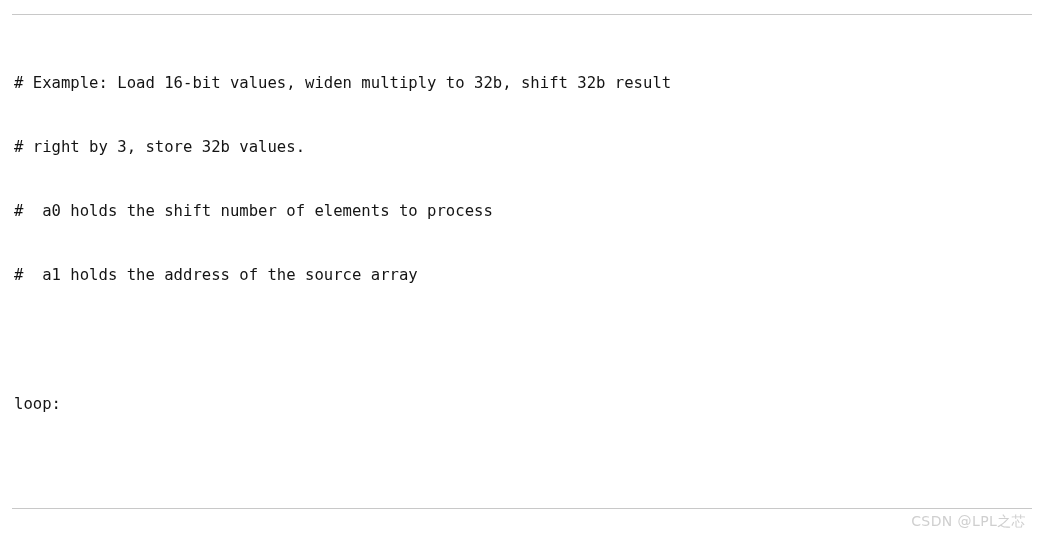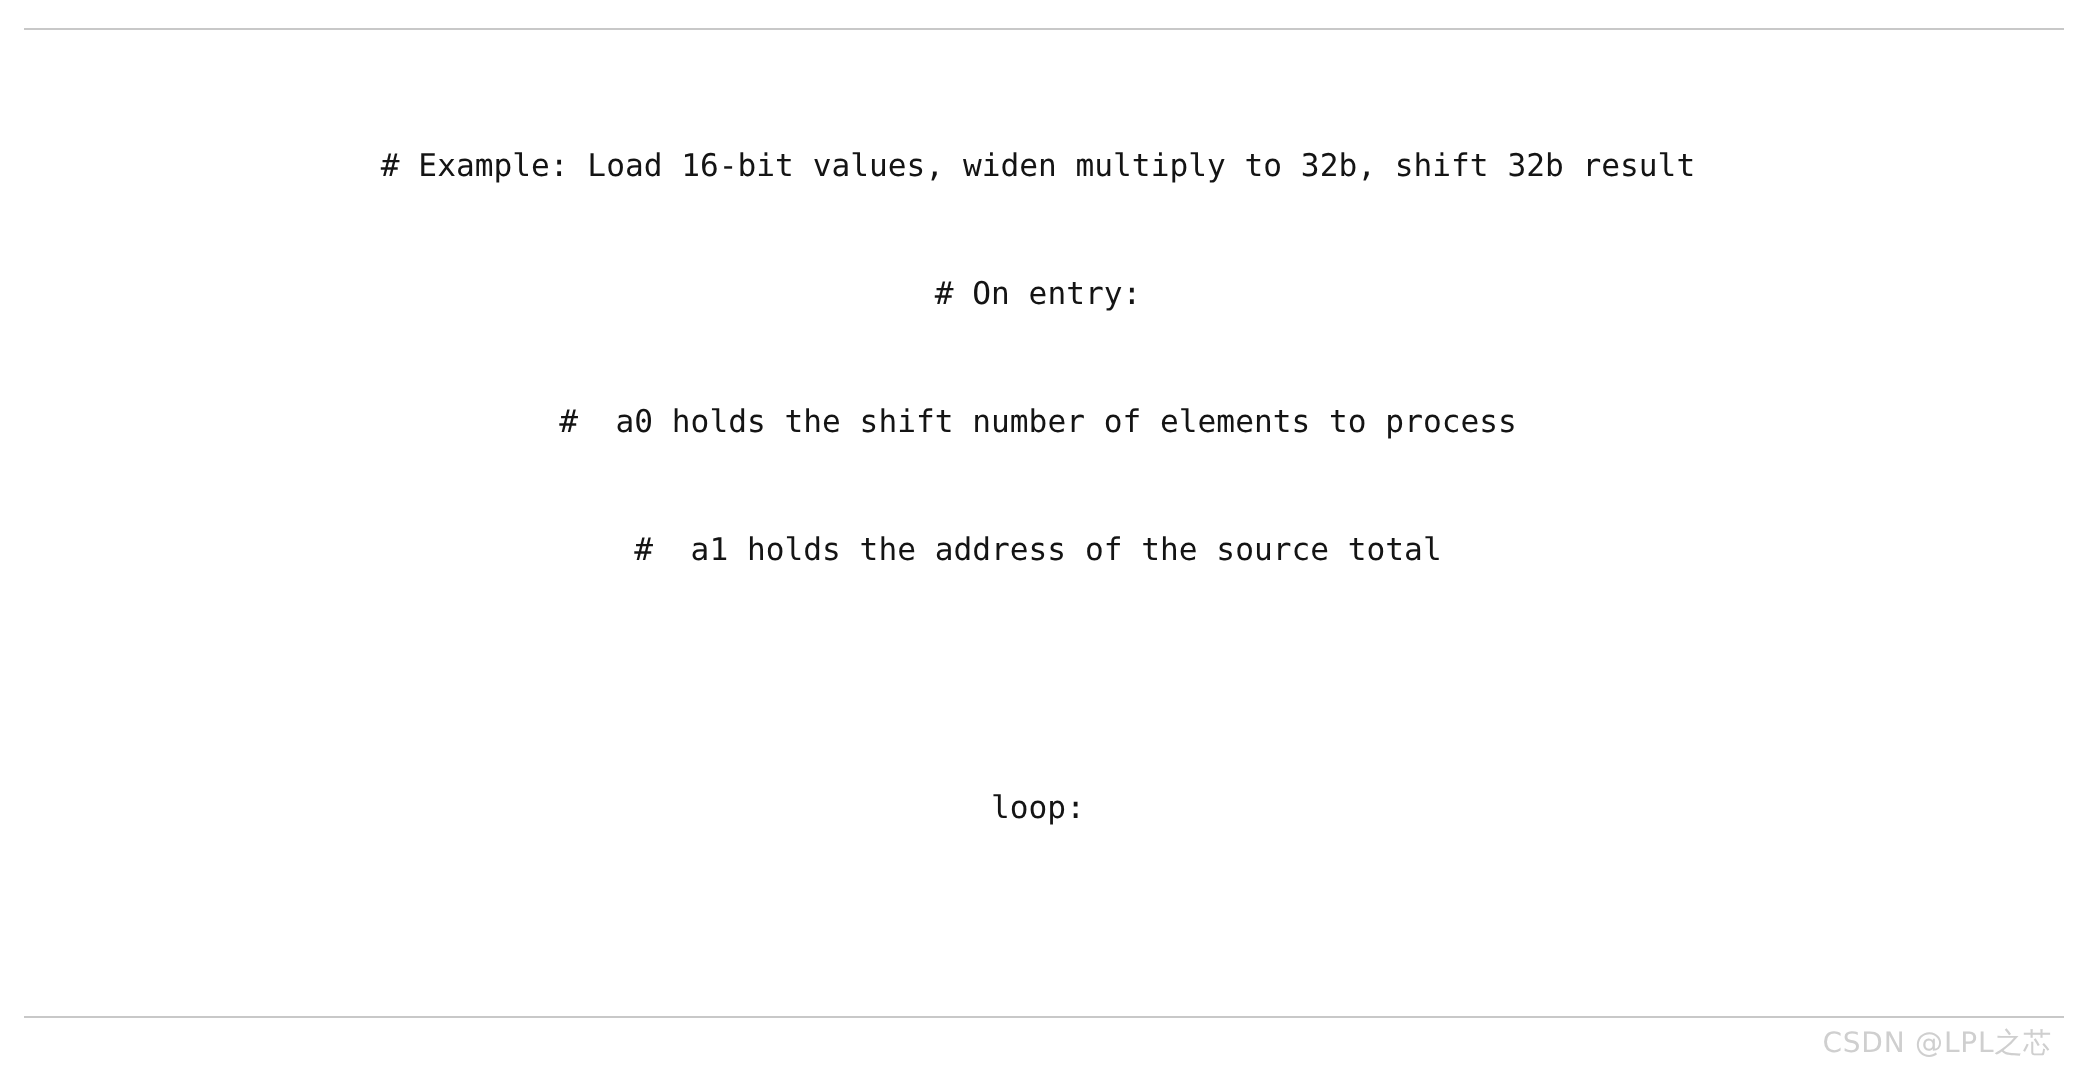--- a/index.html
+++ b/index.html
@@ -14,21 +14,20 @@
     overflow: hidden;
     font-family: "DejaVu Sans Mono", "Liberation Mono", monospace;
     color: #1a1a1a;
     position: relative;
   }
   .page {
     position: relative;
     width: 1040px;
     height: 541px;
     box-sizing: border-box;
-    text-align: center;
   }
   .rule {
     position: absolute;
     left: 12px;
     right: 8px;
     height: 0;
     border-top: 1px solid #c8c8c8;
   }
   .rule.top { top: 14px; }
   .rule.bottom { top: 508px; }
@@ -68,23 +67,23 @@
 </style>
 </head>
 <body>
 
 <div class="page">
 
   <div class="rule top"></div>
 
   <div class="code-block">
     <div class="code-line"># Example: Load 16-bit values, widen multiply to 32b, shift 32b result</div>
-    <div class="code-line"># On entry:</div>
+    <div class="code-line"># right by 3, store 32b values.</div>
     <div class="code-line">#  a0 holds the shift number of elements to process</div>
-    <div class="code-line">#  a1 holds the address of the source total</div>
+    <div class="code-line">#  a1 holds the address of the source array</div>
     <div class="code-line blank"></div>
     <div class="code-line">loop:</div>
     
     
     
     
     
     
     
     

